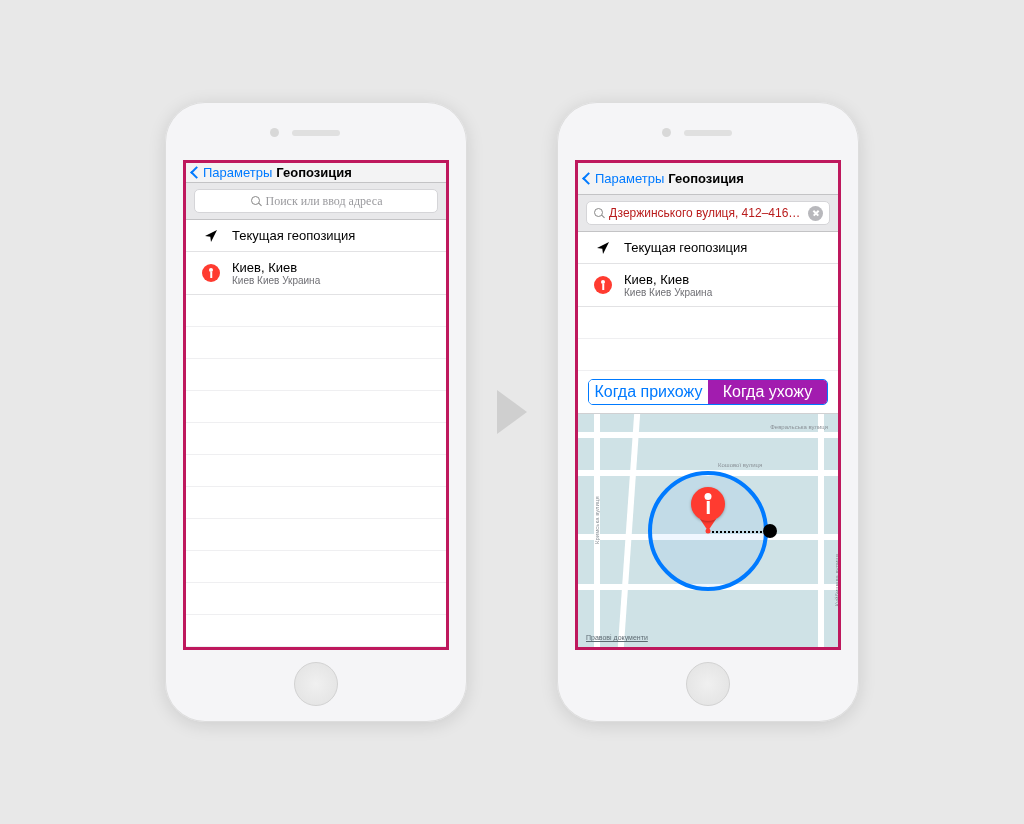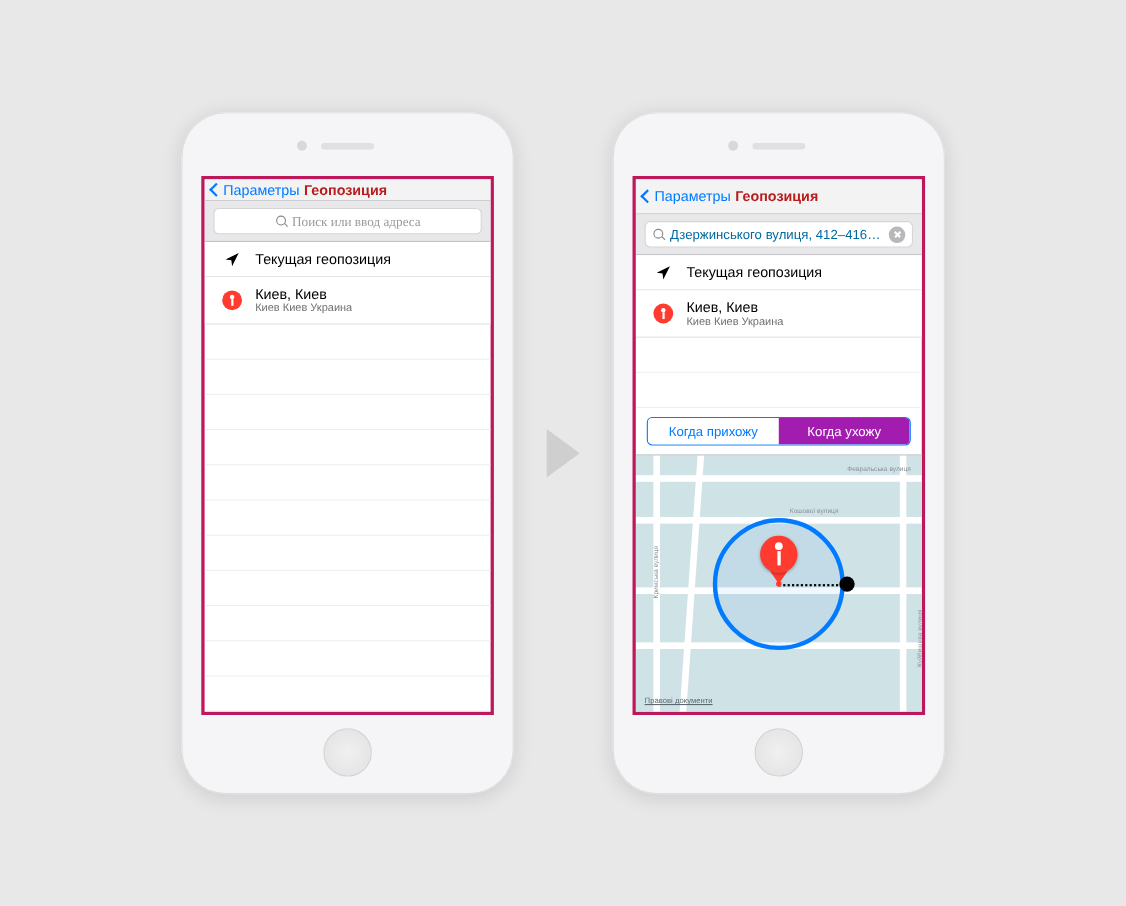--- a/index.html
+++ b/index.html
@@ -64,21 +64,21 @@
     padding: 0 6px;
     font-size: 13px;
   }
   .nav-back {
     display: flex; align-items: center; color: #007aff; cursor: pointer;
   }
   .nav-back .chev {
     width: 9px; height: 9px; border-left: 2px solid #007aff; border-bottom: 2px solid #007aff;
     transform: rotate(45deg); margin-right: 2px;
   }
-  .nav-title { font-weight: 600; margin-left: 4px; color: #b91c1c; }
+  .nav-title { font-weight: 600; margin-left: 4px; color: #000000; }
   .search-bar {
     padding: 6px 8px;
     background: #e8e8ea;
     border-bottom: 1px solid #c3c3c5;
   }
   .search-field {
     background: #fff;
     border: 1px solid #d5d5d8;
     border-radius: 5px;
     height: 24px;
@@ -94,21 +94,21 @@
     width: 12px; height: 12px; position: relative; margin-right: 4px; flex-shrink: 0;
   }
   .search-icon-mag::before {
     content: ""; position: absolute; width: 7px; height: 7px; border: 1.3px solid #888; border-radius: 50%;
     top: 1px; left: 1px;
   }
   .search-icon-mag::after {
     content: ""; position: absolute; width: 4px; height: 1.3px; background: #888; transform: rotate(45deg);
     top: 9px; left: 8px;
   }
-  .search-text { color: #0369a1; white-space: nowrap; overflow: hidden; text-overflow: ellipsis; flex: 1; }
+  .search-text { color: #b91c1c; white-space: nowrap; overflow: hidden; text-overflow: ellipsis; flex: 1; }
   .search-placeholder { color: #9a9a9e; }
   .clear-btn {
     width: 15px; height: 15px; background: #b8b8bc; border-radius: 50%; margin-left: 6px;
     position: relative; flex-shrink: 0;
   }
   .clear-btn::before, .clear-btn::after {
     content: ""; position: absolute; left: 50%; top: 50%; width: 7px; height: 1.5px; background: #fff;
   }
   .clear-btn::before { transform: translate(-50%,-50%) rotate(45deg); }
   .clear-btn::after  { transform: translate(-50%,-50%) rotate(-45deg); }
@@ -136,21 +136,21 @@
     content: ""; position: absolute; top: 8px; left: 50%; transform: translateX(-50%);
     width: 1.5px; height: 6px; background: #fff;
   }
   .loc-arrow {
     width: 14px; height: 14px; position: relative;
   }
   .loc-arrow svg { display: block; }
 
   .seg-control {
     margin: 8px 10px; display: flex; border: 1.5px solid #007aff; border-radius: 5px; overflow: hidden;
-    font-size: 12px; height: 26px;
+    font-size: 16px; height: 26px;
   }
   .seg { flex: 1; display: flex; align-items: center; justify-content: center; }
   .seg.off { color: #007aff; background: #fff; }
   .seg.on  { color: #fff; background: #a21caf; }
 
   .map-area {
     flex: 1; position: relative; background: #cfe2e6; overflow: hidden; border-top: 1px solid #d0d0d2;
   }
   .road { position: absolute; background: #fff; }
   .road.h { height: 6px; left: 0; right: 0; }

